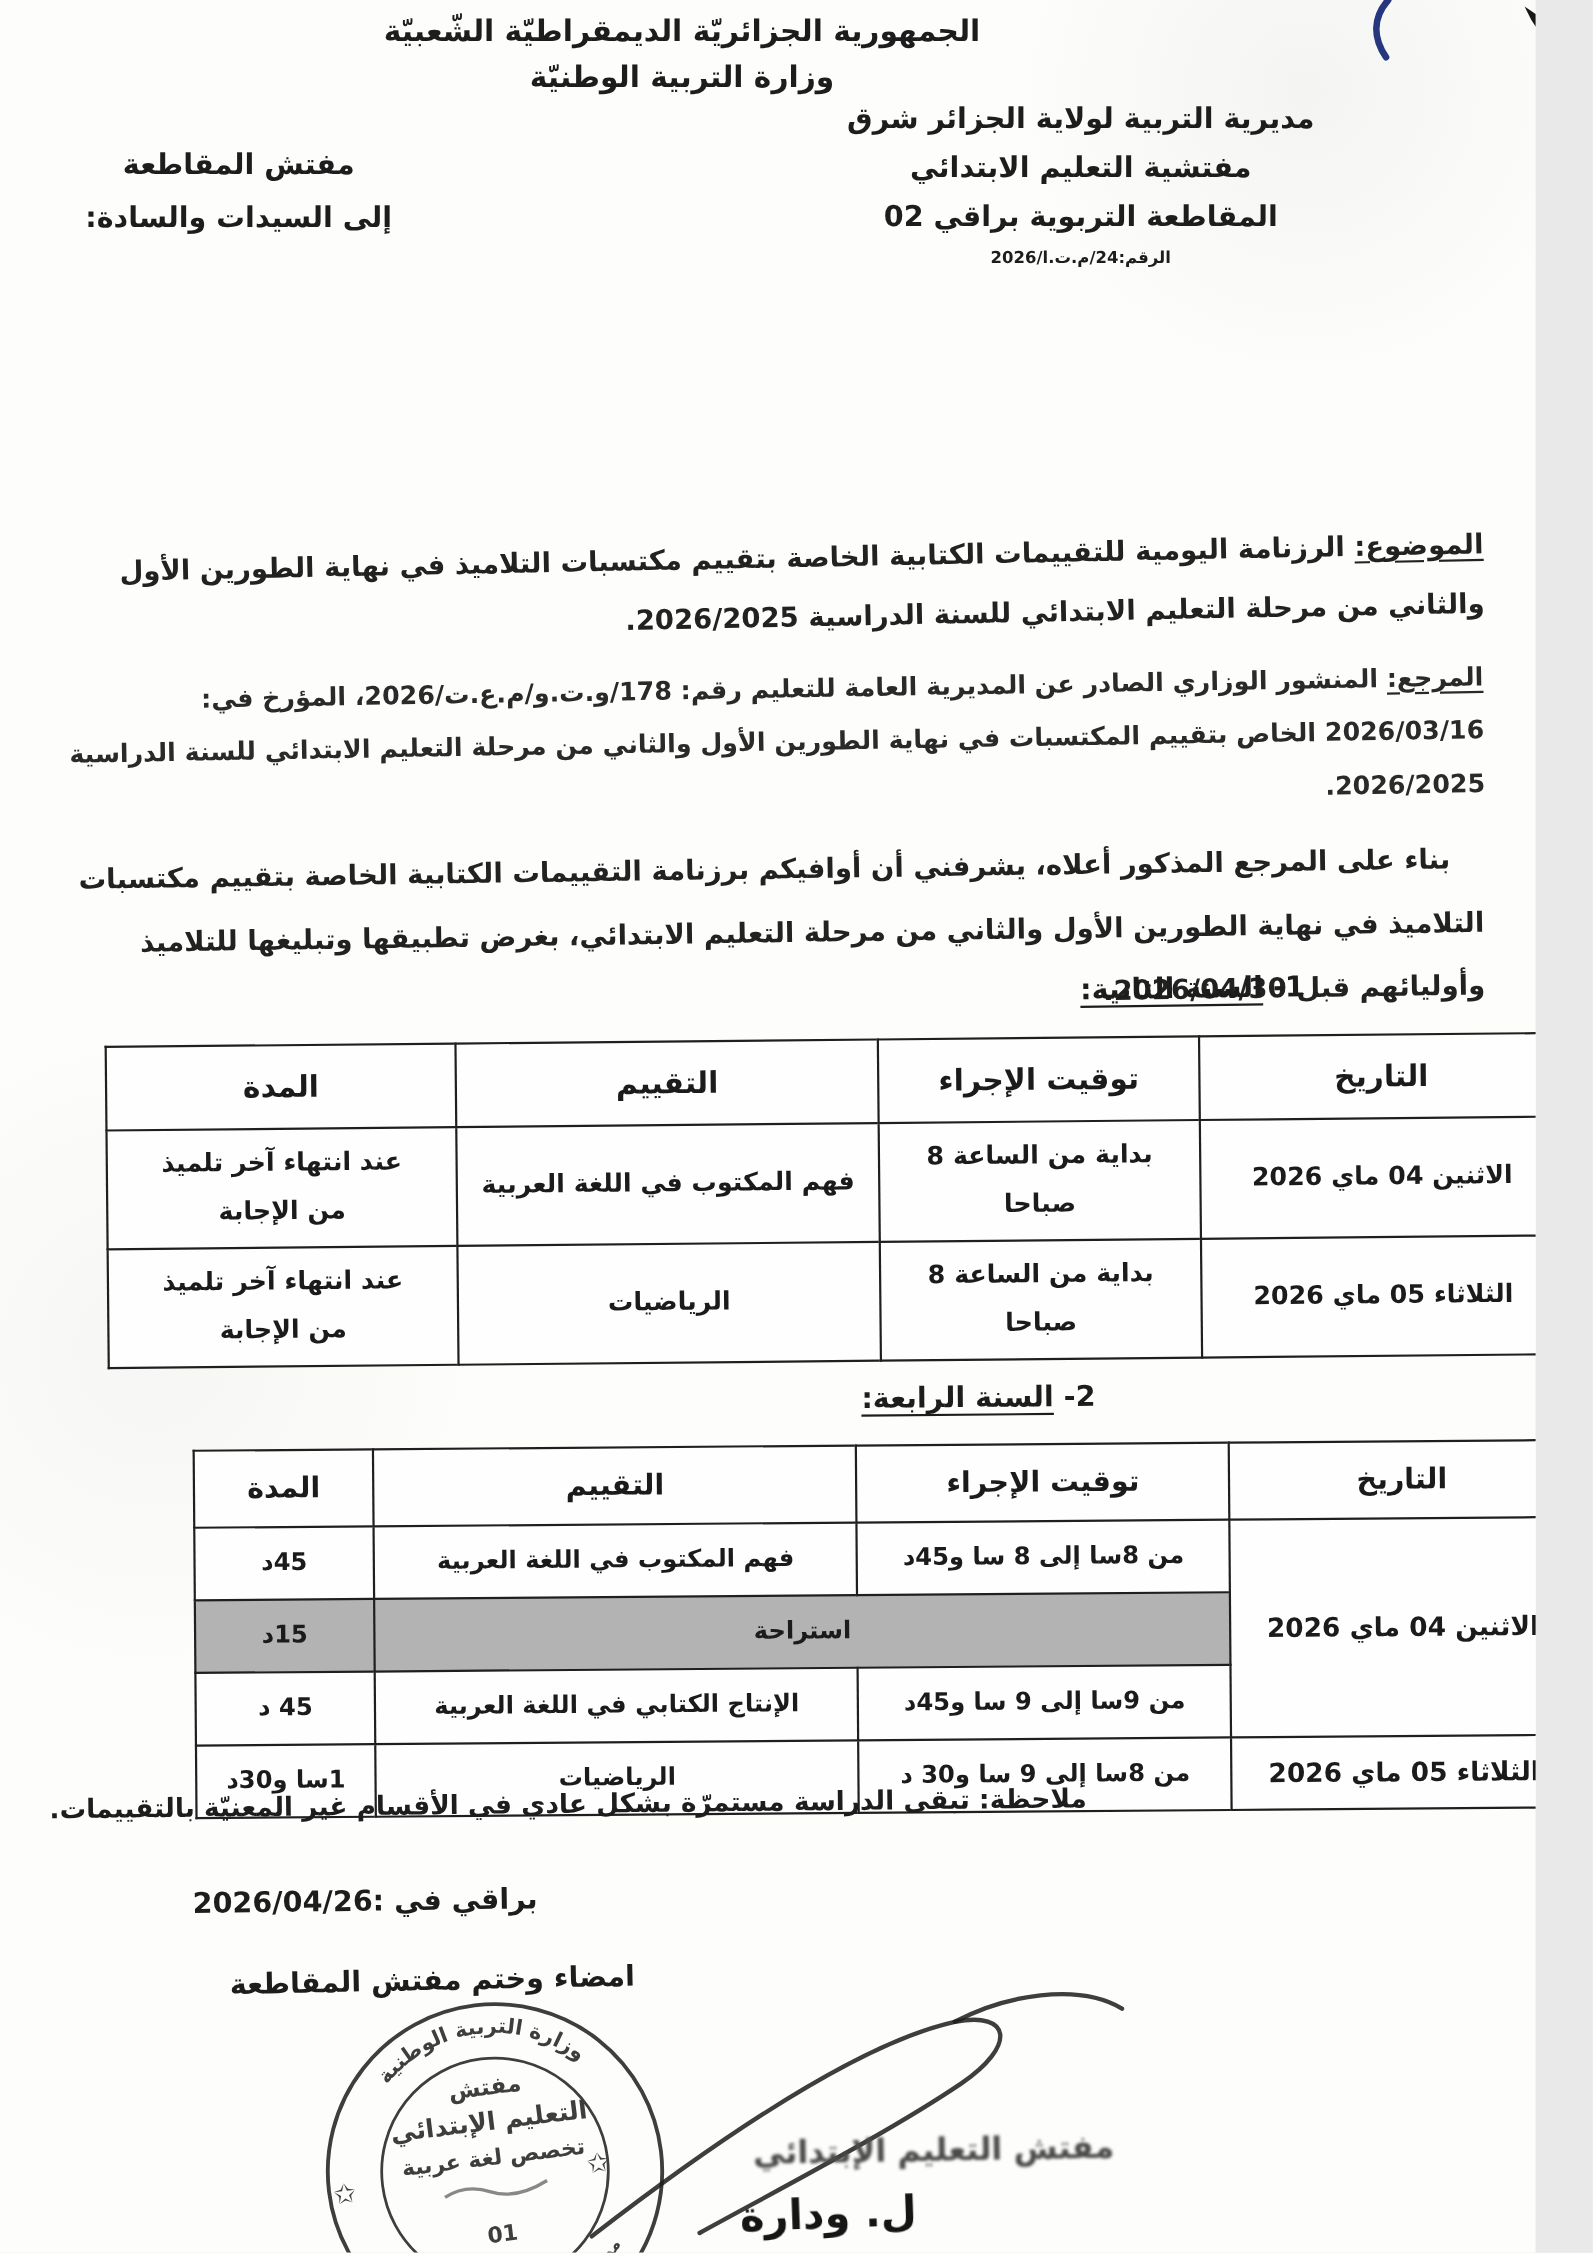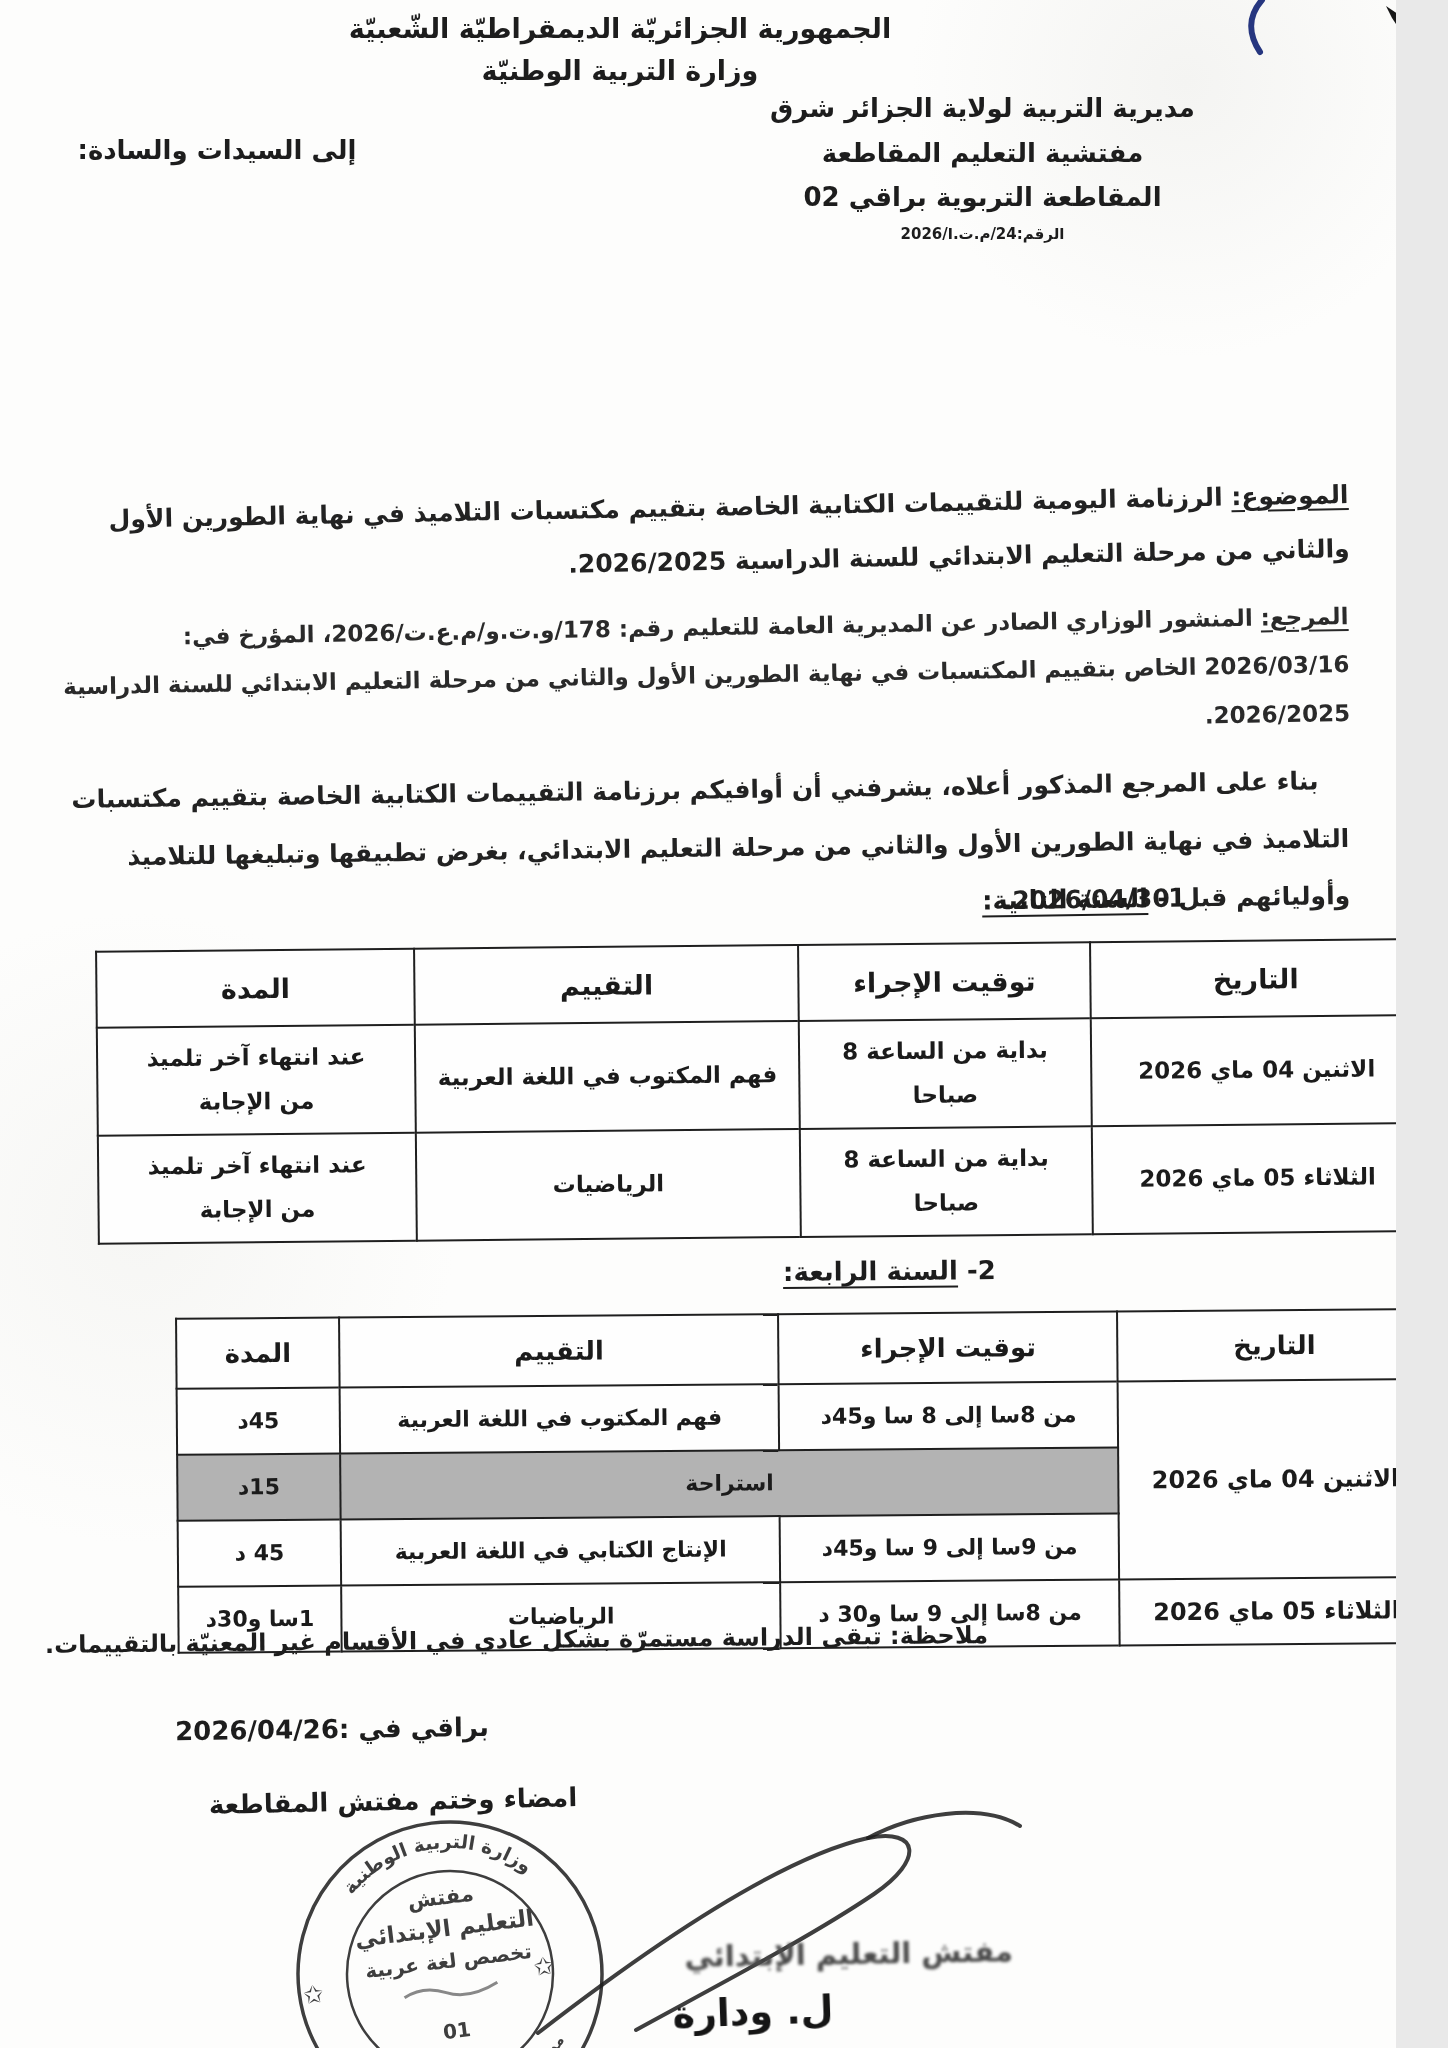--- a/index.html
+++ b/index.html
@@ -75,26 +75,27 @@
     <path d="M 176 6 l 18 12 l -8 6 l -4 -6 z" fill="#161616"></path>
   </svg>
 
   <div class="abs header-wrap">
     <div class="hdr-line">الجمهورية الجزائريّة الديمقراطيّة الشّعبيّة</div>
     <div class="hdr-line hl2">وزارة التربية الوطنيّة</div>
   </div>
 
   <div class="abs sender">
     <div class="sl">مديرية التربية لولاية الجزائر شرق</div>
-    <div class="sl">مفتشية التعليم المقاطعة</div>
+    <div class="sl">مفتشية التعليم الابتدائي</div>
     <div class="sl">المقاطعة التربوية براقي 02</div>
     <div class="ref">الرقم:24/م.ت.ا/2026</div>
   </div>
 
   <div class="abs recipient">
+    <div>مفتش المقاطعة</div>
     <div>إلى السيدات والسادة:</div>
   </div>
 
   <div class="abs par subject">
     <span class="lbl-u">الموضوع:</span><span> الرزنامة اليومية للتقييمات الكتابية الخاصة بتقييم مكتسبات التلاميذ في نهاية الطورين الأول والثاني من مرحلة التعليم الابتدائي للسنة الدراسية 2026/2025.</span>
   </div>
 
   <div class="abs par reference">
     <span class="lbl-u">المرجع:</span><span> المنشور الوزاري الصادر عن المديرية العامة للتعليم رقم: 178/و.ت.و/م.ع.ت/2026، المؤرخ في: 2026/03/16 الخاص بتقييم المكتسبات في نهاية الطورين الأول والثاني من مرحلة التعليم الابتدائي للسنة الدراسية 2026/2025.</span>
   </div>

